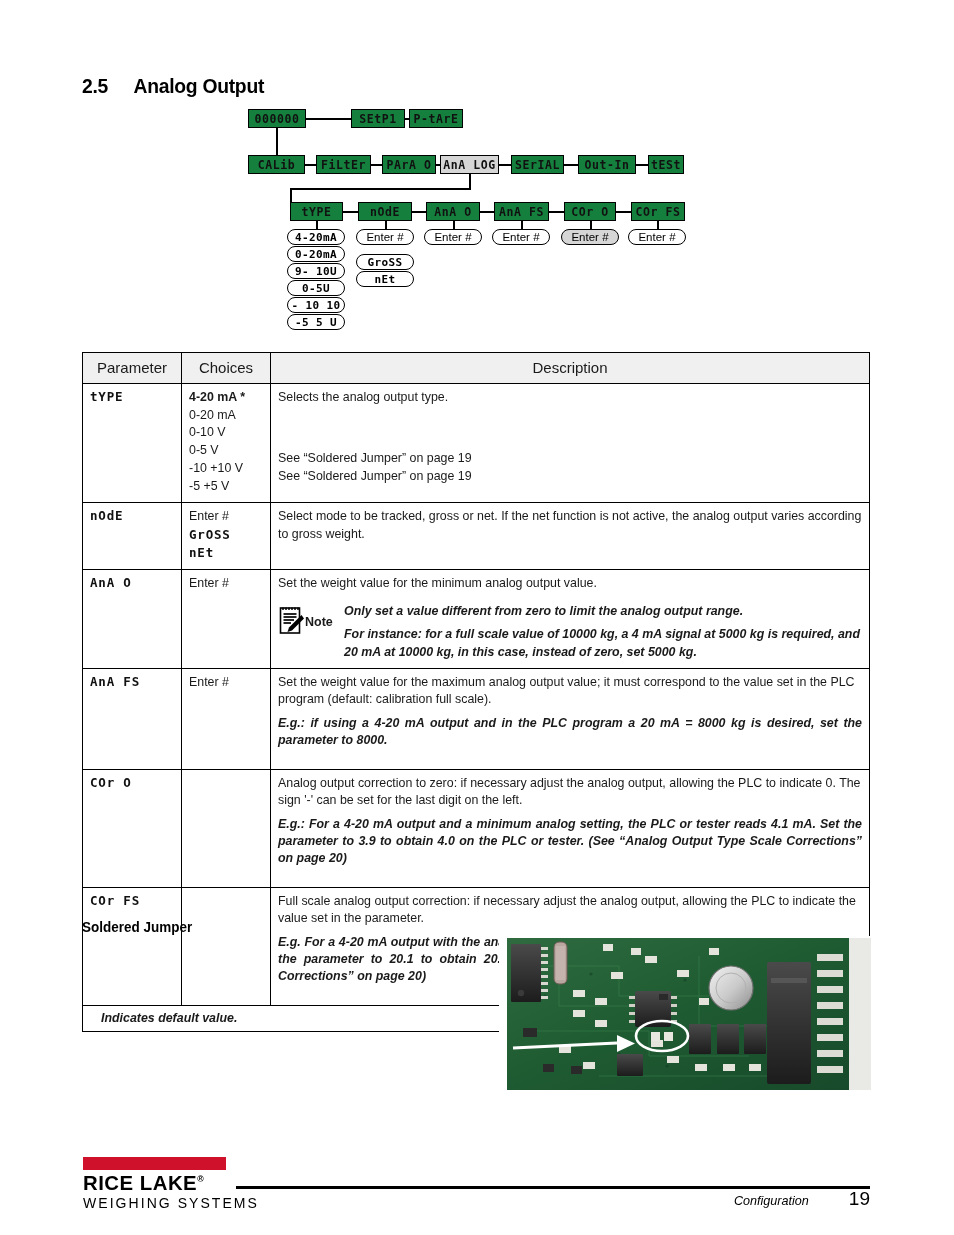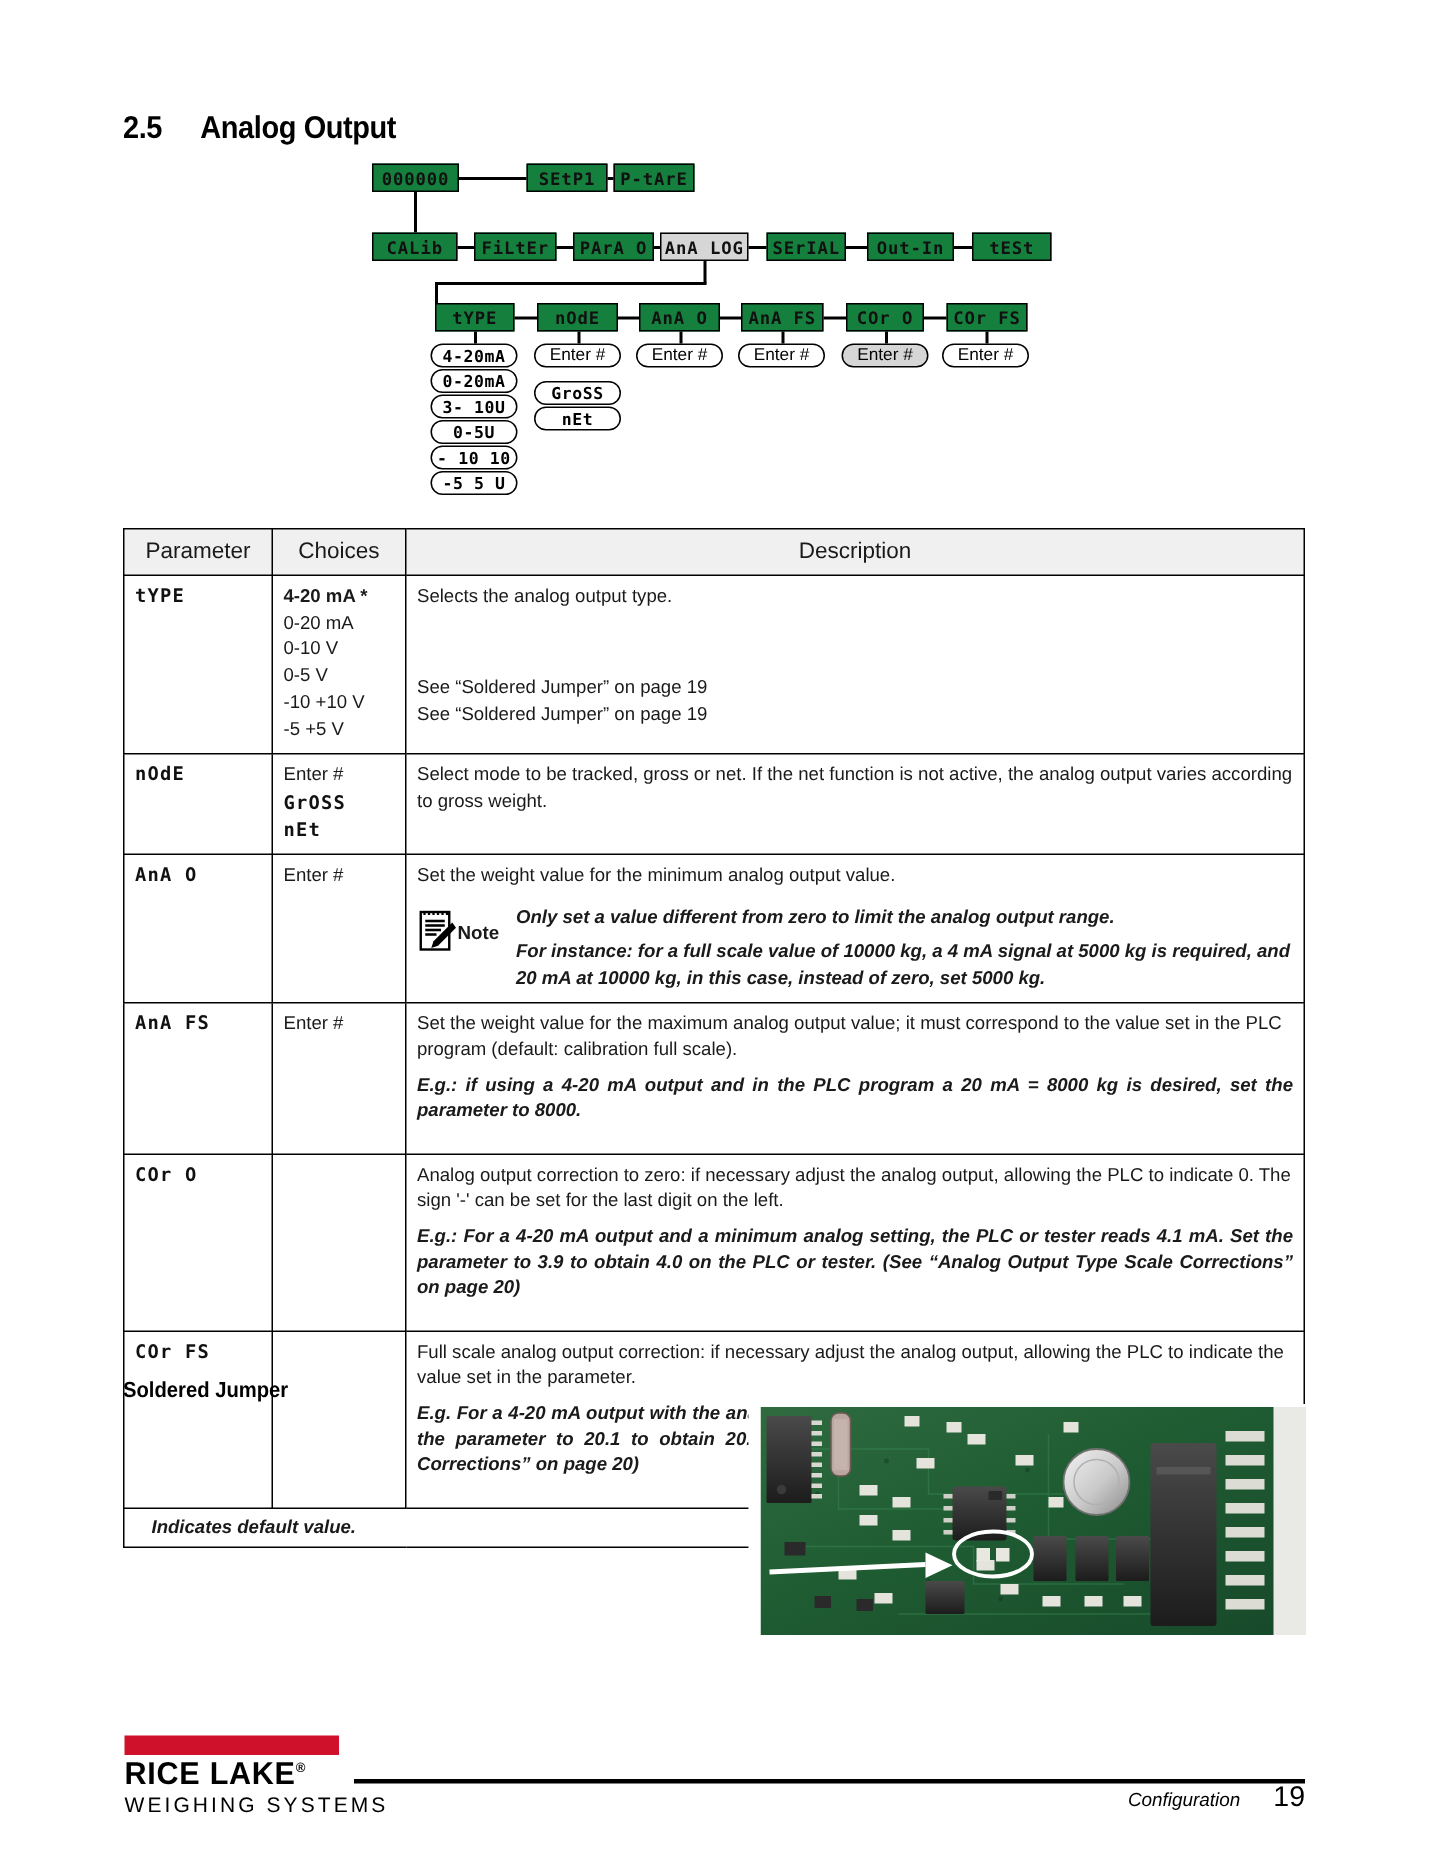--- a/index.html
+++ b/index.html
@@ -237,21 +237,21 @@
     top: 1188px;
     left: 600px;
     width: 270px;
     display: flex;
     justify-content: flex-end;
     align-items: baseline;
     font-size: 12.6px;
   }
   .footer-meta .sect {
     font-style: italic;
-    margin-right: 22px;
+    margin-right: 40px;
   }
   .footer-meta .pgno { font-size: 19px; }
 </style>
 </head>
 <body>
 
 <div class="page-heading">
   <span class="num">2.5</span>
   <span class="ttl">Analog Output</span>
 </div>
@@ -265,21 +265,21 @@
   <div class="ln-h" style="left:405px; top:14px; width:4px;"></div>
 
   <div class="ln-v" style="left:276px; top:24px; height:27px;"></div>
 
   <div class="lcdbox" style="left:248px; top:51px; width:57px;">CALib</div>
   <div class="lcdbox" style="left:316px; top:51px; width:55px;">FiLtEr</div>
   <div class="lcdbox" style="left:382px; top:51px; width:54px;">PArA O</div>
   <div class="lcdbox selected" style="left:440px; top:51px; width:59px;">AnA LOG</div>
   <div class="lcdbox" style="left:511px; top:51px; width:53px;">SErIAL</div>
   <div class="lcdbox" style="left:578px; top:51px; width:58px;">Out-In</div>
-  <div class="lcdbox" style="left:648px; top:51px; width:53px;">tESt</div>
+  <div class="lcdbox" style="left:648px; top:51px; width:36px;">tESt</div>
 
   <div class="ln-h" style="left:305px; top:60px; width:11px;"></div>
   <div class="ln-h" style="left:371px; top:60px; width:11px;"></div>
   <div class="ln-h" style="left:436px; top:60px; width:4px;"></div>
   <div class="ln-h" style="left:499px; top:60px; width:12px;"></div>
   <div class="ln-h" style="left:564px; top:60px; width:14px;"></div>
   <div class="ln-h" style="left:636px; top:60px; width:12px;"></div>
 
   <div class="ln-v" style="left:469px; top:70px; height:15px;"></div>
   <div class="ln-h" style="left:290px; top:84px; width:181px;"></div>
@@ -306,21 +306,21 @@
   <div class="ln-v" style="left:657px; top:117px; height:8px;"></div>
 
   <div class="pill plain" style="left:356px; top:125px; width:58px;">Enter #</div>
   <div class="pill plain" style="left:424px; top:125px; width:58px;">Enter #</div>
   <div class="pill plain" style="left:492px; top:125px; width:58px;">Enter #</div>
   <div class="pill plain selected" style="left:561px; top:125px; width:58px;">Enter #</div>
   <div class="pill plain" style="left:628px; top:125px; width:58px;">Enter #</div>
 
   <div class="pill" style="left:287px; top:125px; width:58px;">4-20mA</div>
   <div class="pill" style="left:287px; top:142px; width:58px;">0-20mA</div>
-  <div class="pill" style="left:287px; top:159px; width:58px;">3- 10U</div>
+  <div class="pill" style="left:287px; top:159px; width:58px;">9- 10U</div>
   <div class="pill" style="left:287px; top:176px; width:58px;">0-5U</div>
   <div class="pill" style="left:287px; top:193px; width:58px;">- 10  10</div>
   <div class="pill" style="left:287px; top:210px; width:58px;">-5 5 U</div>
 
   <div class="pill" style="left:356px; top:150px; width:58px;">GroSS</div>
   <div class="pill" style="left:356px; top:167px; width:58px;">nEt</div>
 
 </div>
 
 <table class="ptable">

